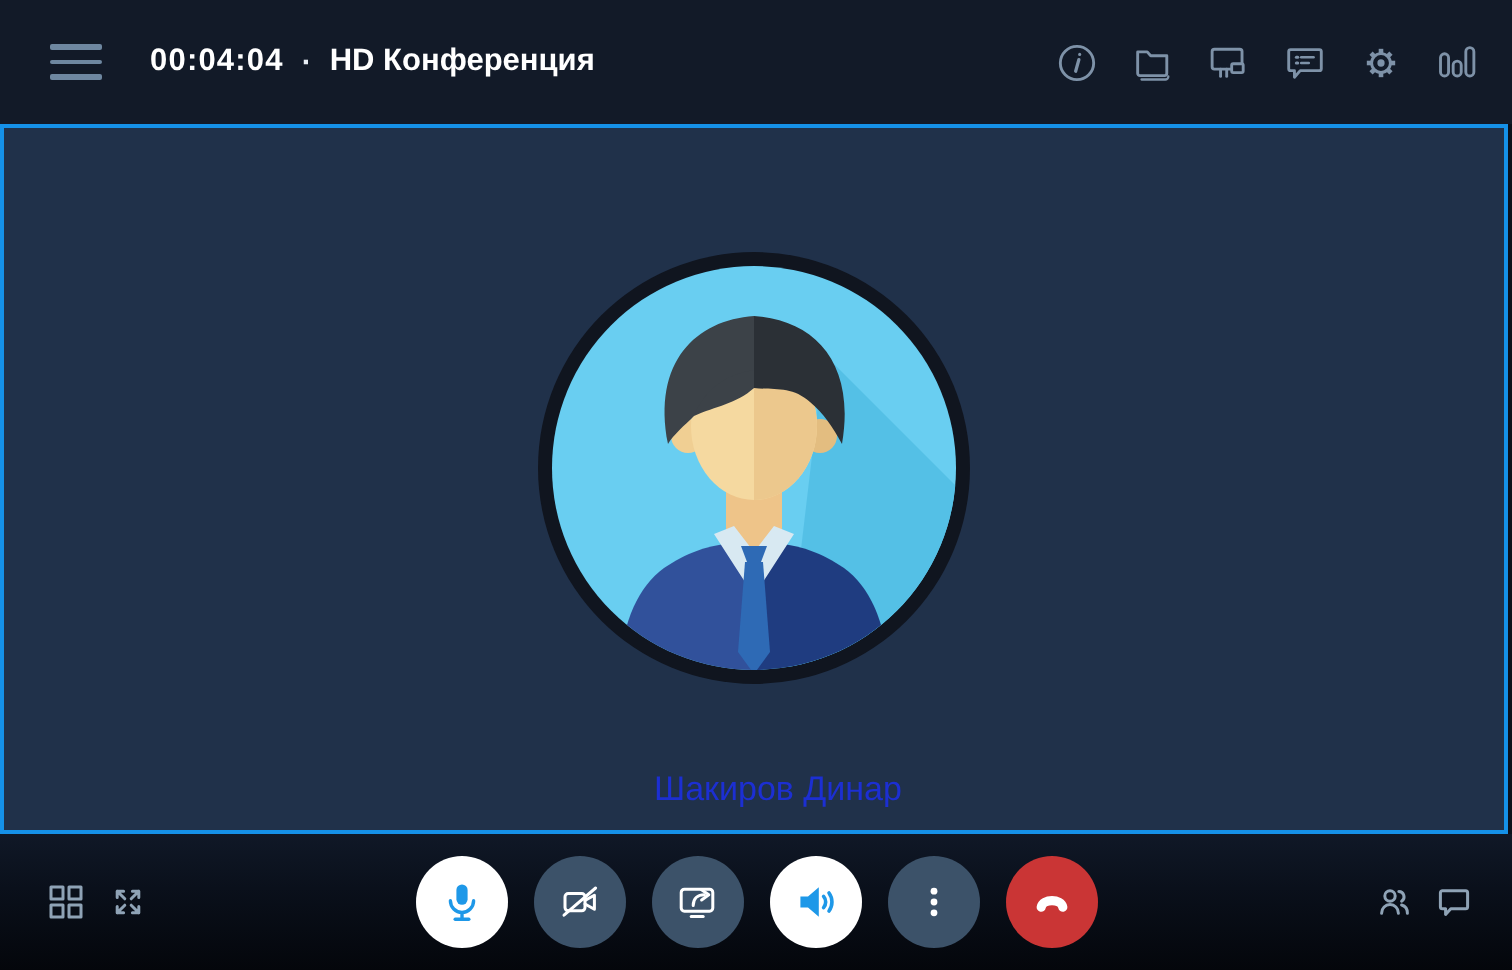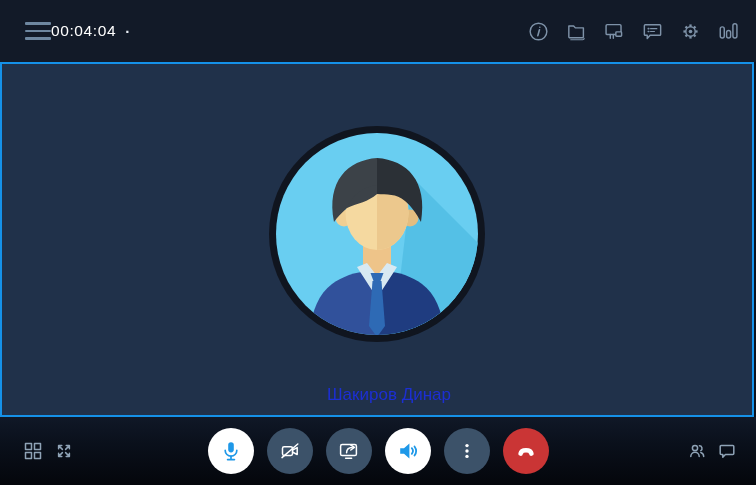--- a/index.html
+++ b/index.html
@@ -12,21 +12,21 @@
   }
 
   
   .topbar {
     position: absolute; top: 0; left: 0; right: 0; height: 62px;
     background: #121a28;
     display: flex; align-items: center;
   }
   .hamburger { margin-left: 25px; width: 26px; display: flex; flex-direction: column; gap: 5px; cursor: pointer; }
   .hamburger span { display: block; height: 2.5px; background: #6e87a0; border-radius: 1px; }
-  .timer { color: #ffffff; font-weight: 400; font-size: 15.5px; letter-spacing: .6px; }
+  .timer { margin-left: 24px; color: #ffffff; font-weight: 700; font-size: 15.5px; letter-spacing: .6px; }
   .dot-sep { color: #e8eef5; font-weight: 700; margin: 0 9px; font-size: 15px; }
   .conf-title { color: #ffffff; font-weight: 700; font-size: 15.5px; }
   .topbar-icons { margin-left: auto; margin-right: 16px; display: flex; align-items: center; gap: 15px; }
   .tb-icon { width: 23px; height: 23px; color: #7e92a8; display: flex; align-items: center; justify-content: center; cursor: pointer; }
   .tb-icon svg { width: 23px; height: 23px; stroke: currentColor; fill: none; stroke-width: 1.5; stroke-linecap: round; stroke-linejoin: round; }
 
   
   .stage {
     position: absolute; top: 62px; left: 0; right: 2px; bottom: 68px;
     background: #20314a;
@@ -66,20 +66,21 @@
 <body>
 
 <header class="topbar">
   <div class="hamburger">
     <span></span>
       <span></span>
       <span></span>
   </div>
   <div class="timer">00:04:04</div>
   <div class="dot-sep">·</div>
+  <div class="conf-title">HD Конференция</div>
 
   <div class="topbar-icons">
     <div class="tb-icon">
       <svg viewBox="0 0 24 24">
         <circle cx="12" cy="12" r="8.7"></circle>
         <line x1="13" y1="10.2" x2="11.3" y2="16.3" stroke-width="1.7"></line>
         <circle cx="13.4" cy="7.5" r="0.8" fill="currentColor" stroke="none"></circle>
       </svg>
     </div>
     <div class="tb-icon">

